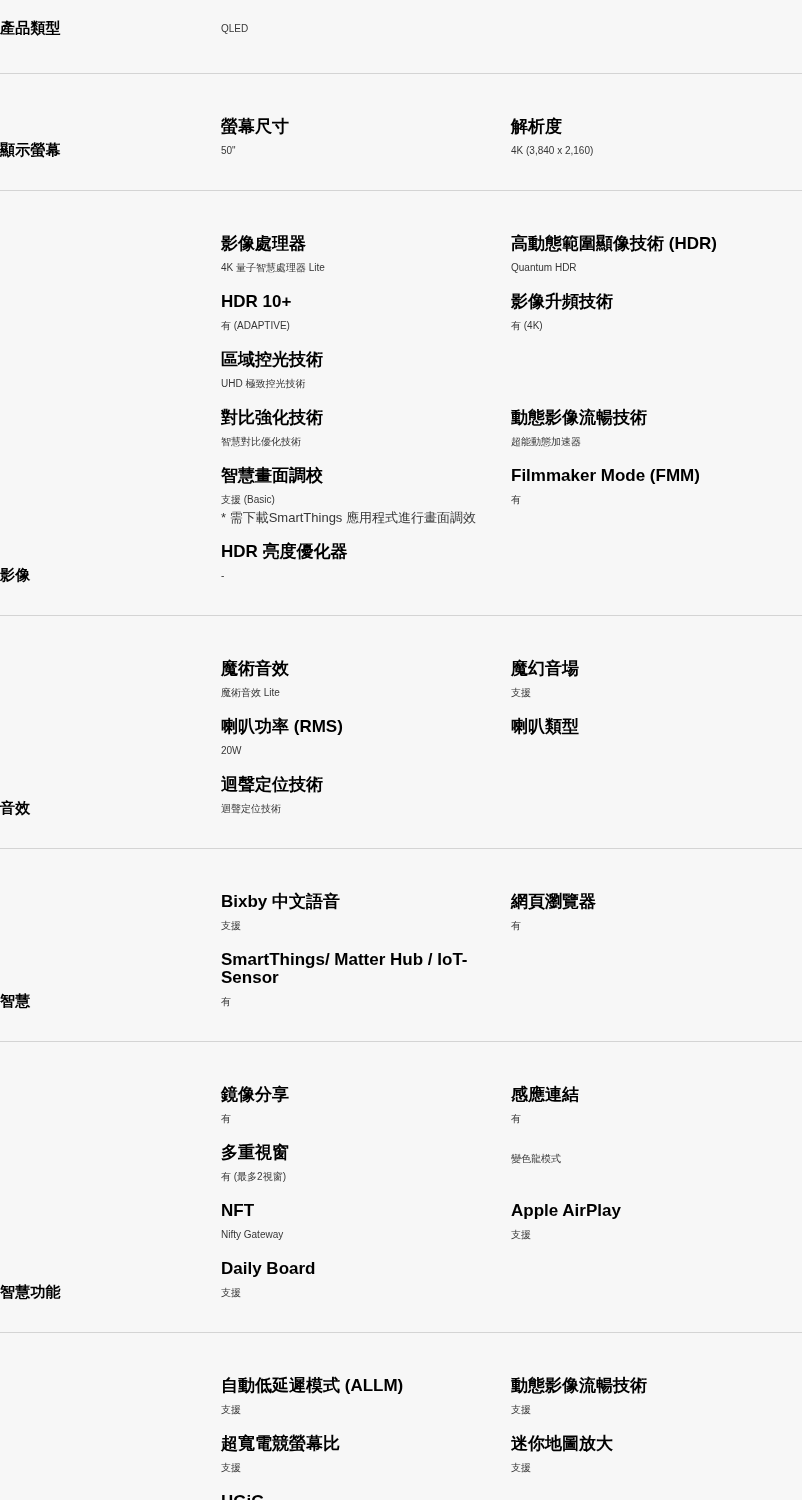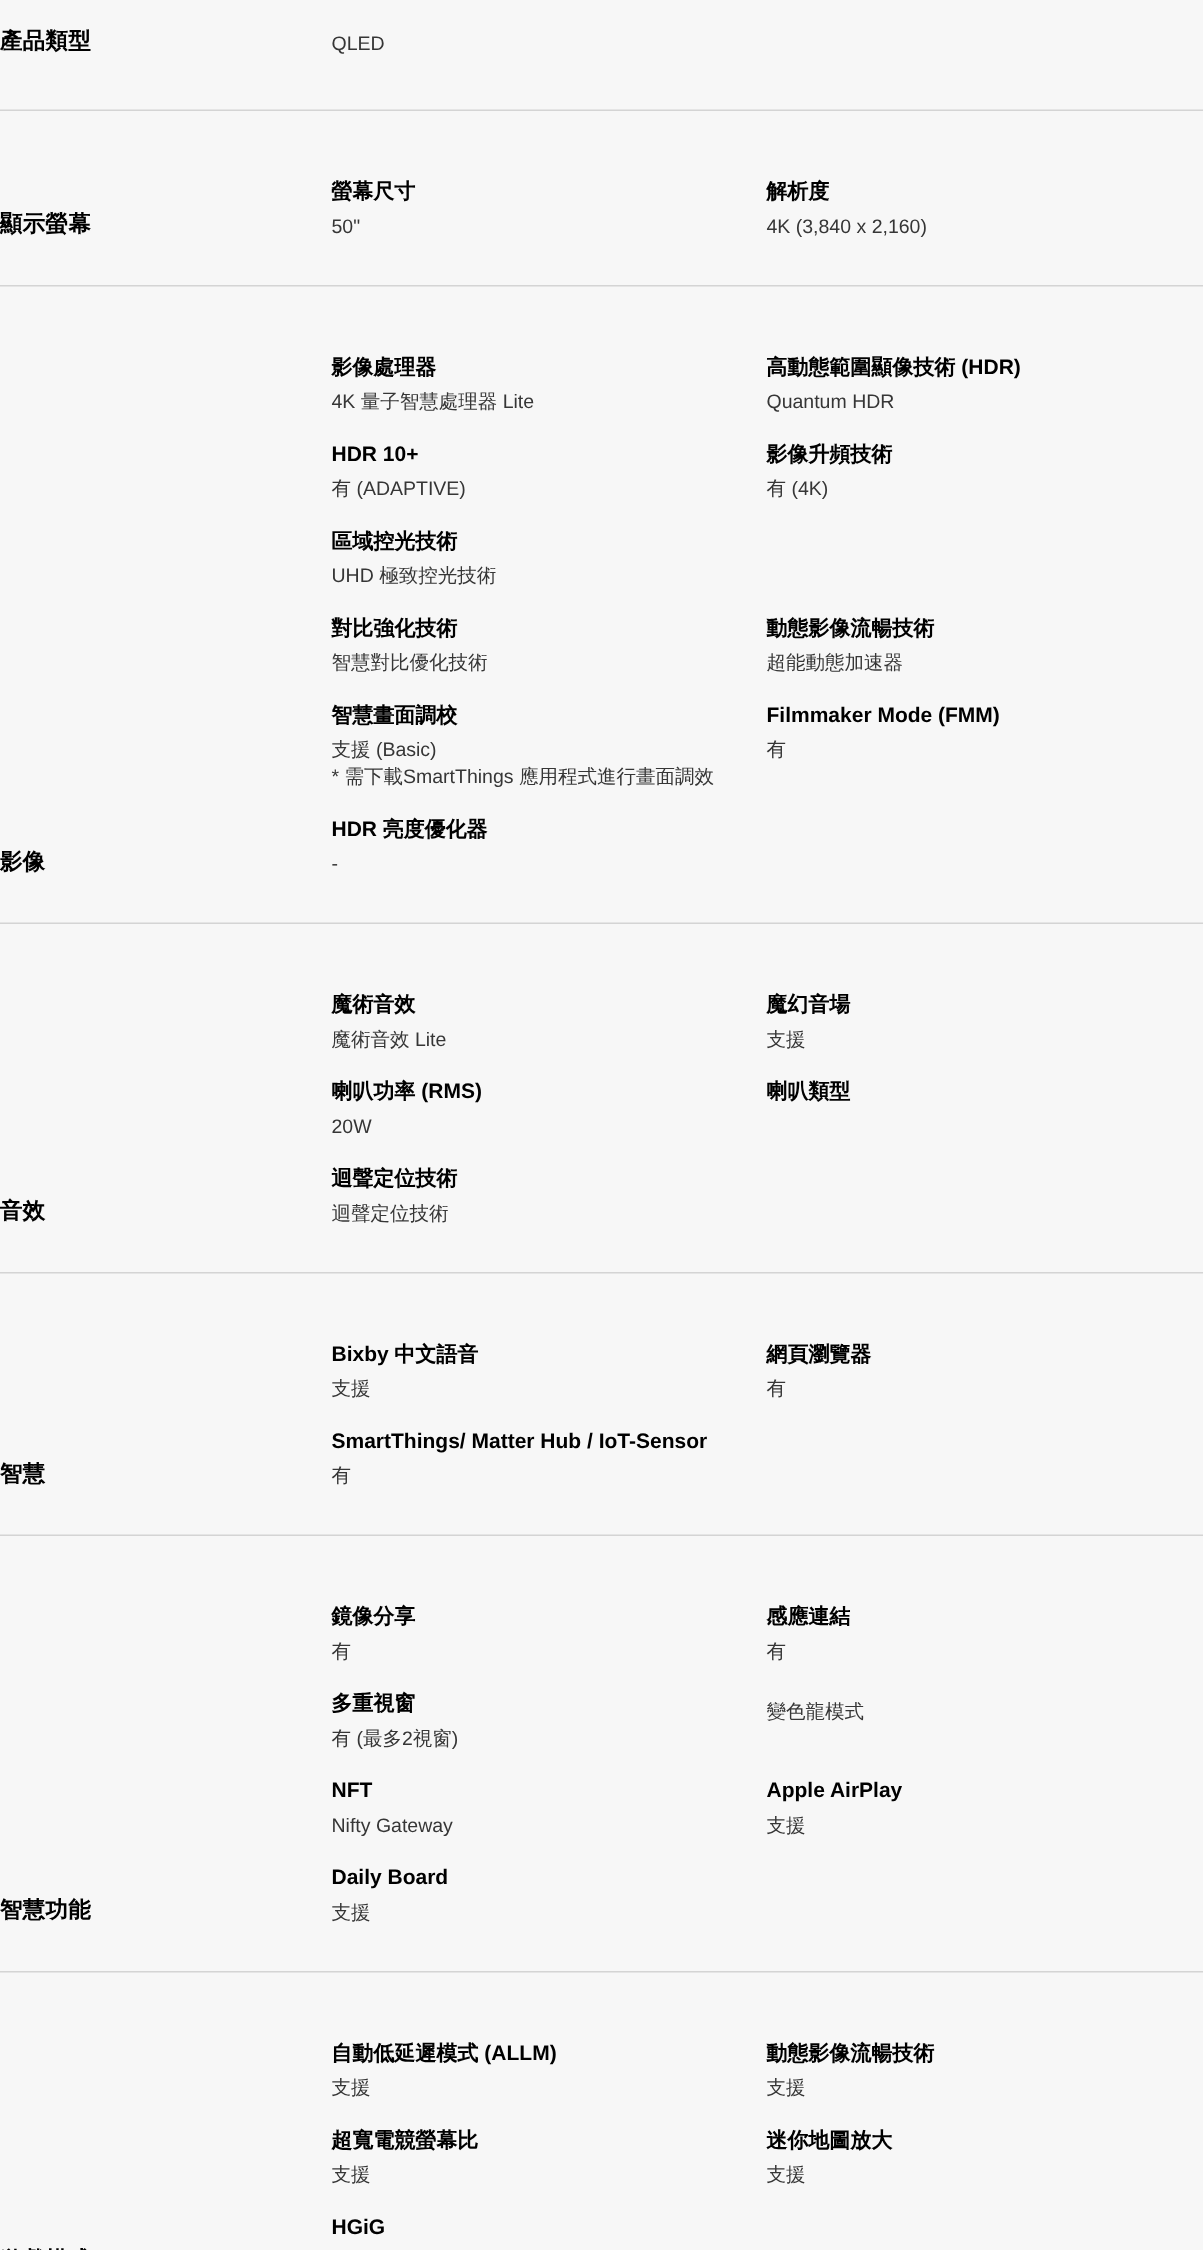--- a/index.html
+++ b/index.html
@@ -54,27 +54,27 @@
     flex-shrink: 0;
     padding-right: 16px;
     box-sizing: border-box;
   }
   .cell.col2 {
     width: auto;
     flex: 1;
     padding-right: 12px;
   }
   .spec-label {
-    font-size: 14px;
+    font-size: 17px;
     font-weight: bold;
     color: #000000;
     line-height: 18px;
   }
   .spec-value {
-    font-size: 13px;
+    font-size: 10px;
     font-weight: normal;
     color: #363636;
     line-height: 18px;
     margin-top: 6px;
   }
   .spec-value.no-label {
     margin-top: 1px;
   }
   .spec-note {
     font-size: 13px;

